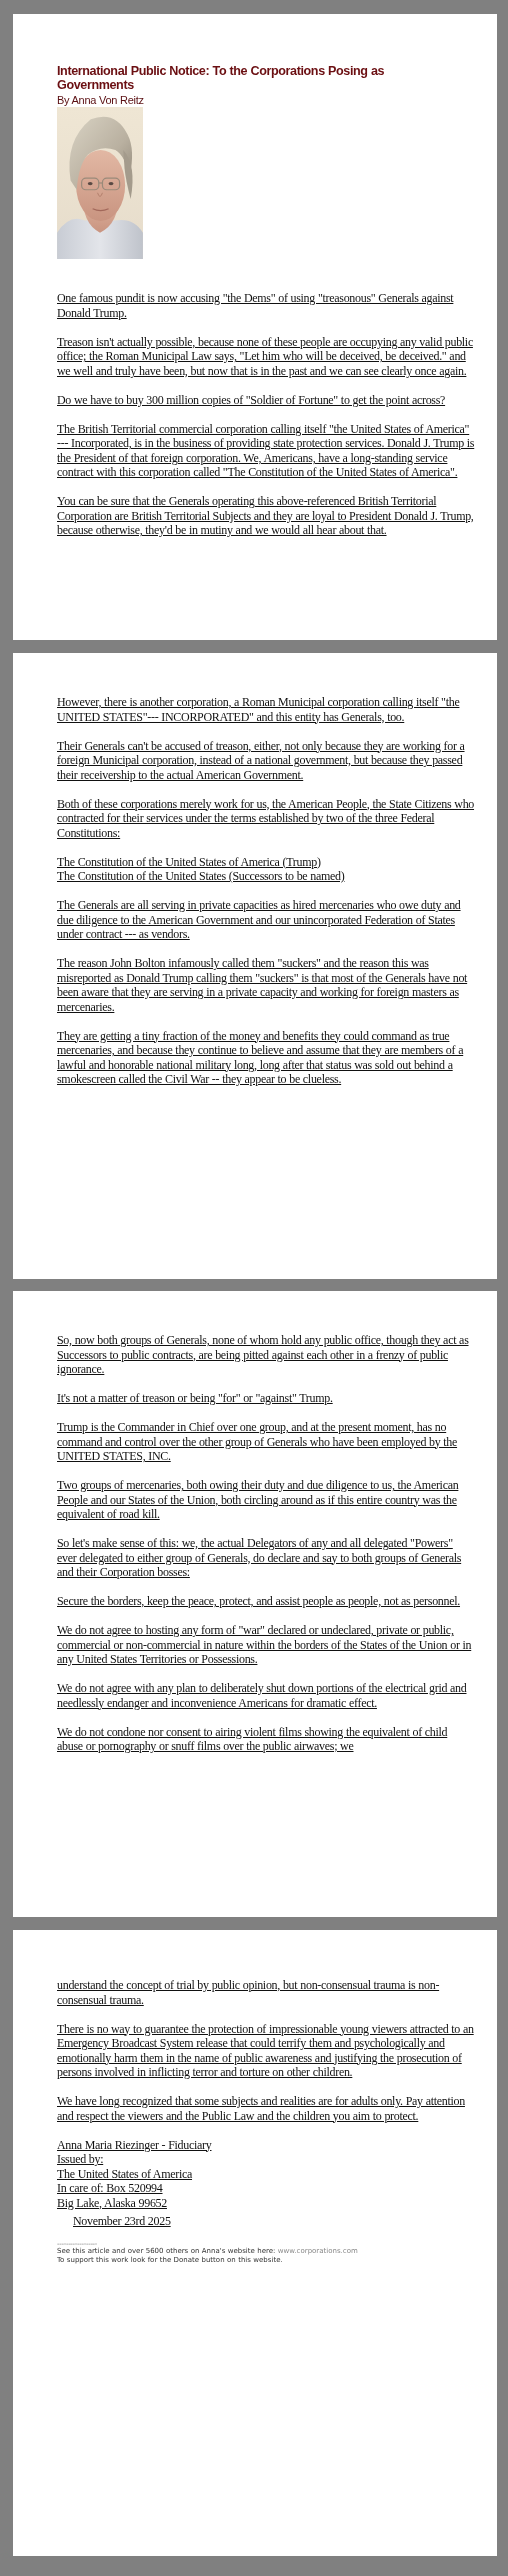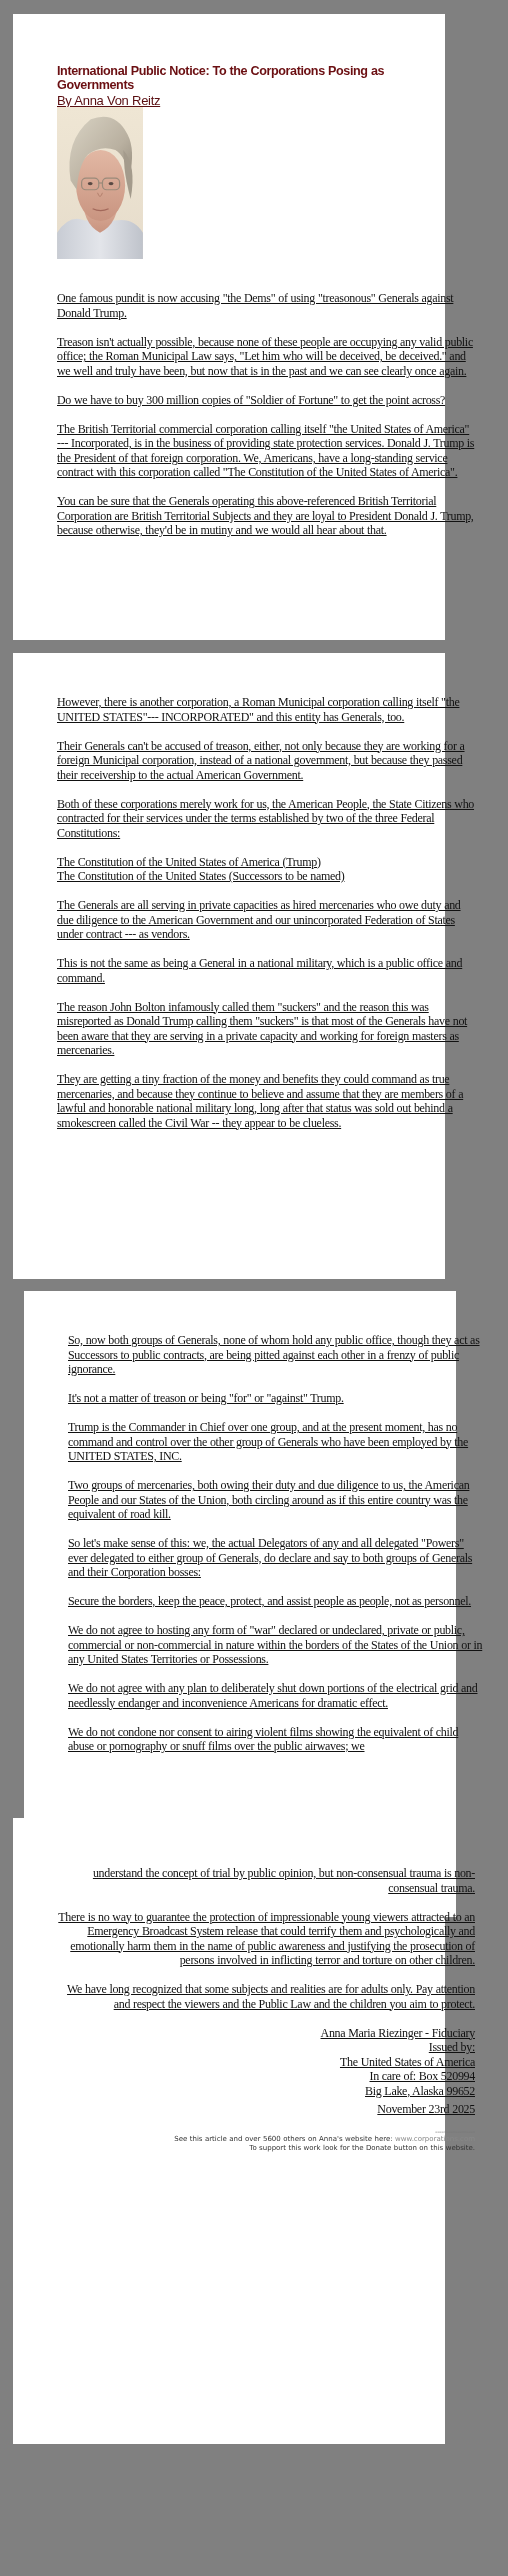--- a/index.html
+++ b/index.html
@@ -6,29 +6,29 @@
   body {
     width: 509px;
     height: 2576px;
     background: #808080;
     position: relative;
     overflow: hidden;
   }
   .page {
     position: absolute;
     left: 13px;
-    width: 432px;
+    width: 484px;
     height: 626px;
     background: #ffffff;
     box-sizing: border-box;
   }
   #page-1 { top: 14px; }
   #page-2 { top: 653px; }
-  #page-3 { top: 1291px; margin-left: 11px; }
-  #page-4 { top: 1818px; text-align: right; }
+  #page-3 { top: 1291px; }
+  #page-4 { top: 1930px; }
 
   .content {
     position: absolute;
     left: 44px;
     width: 418px;
     font-family: "Liberation Serif", "DejaVu Serif", serif;
     font-size: 12px;
     line-height: 14.5px;
     color: #111111;
     letter-spacing: -0.3px;
@@ -48,26 +48,25 @@
     font-weight: bold;
     font-size: 12.6px;
     line-height: 14px;
     color: #6b0f12;
     letter-spacing: -0.4px;
     margin: 0 0 3.7px 0;
     width: 393px;
   }
   .byline {
     font-family: "Liberation Sans", "DejaVu Sans", sans-serif;
-    font-size: 13px;
+    font-size: 11px;
     line-height: 9.8px;
     color: #5a0f12;
     letter-spacing: -0.3px;
     margin: 0 0 1.8px 0;
-    text-decoration: underline;
   }
   .photo {
     width: 86px;
     height: 152px;
     margin-bottom: 32px;
     position: relative;
     overflow: hidden;
     background: #ece3d2;
   }
   .photo svg { display: block; width: 86px; height: 152px; }
@@ -147,21 +146,20 @@
 </div>
 
 <div class="page" id="page-2">
   <div class="content">
     <p>However, there is another corporation, a Roman Municipal corporation calling itself "the UNITED STATES"--- INCORPORATED" and this entity has Generals, too.</p>
     <p>Their Generals can't be accused of treason, either, not only because they are working for a foreign Municipal corporation, instead of a national government, but because they passed their receivership to the actual American Government.</p>
     <p>Both of these corporations merely work for us, the American People, the State Citizens who contracted for their services under the terms established by two of the three Federal Constitutions:</p>
     <p style="white-space: pre-line;">The Constitution of the United States of America (Trump)
 The Constitution of the United States (Successors to be named)</p>
     <p>The Generals are all serving in private capacities as hired mercenaries who owe duty and due diligence to the American Government and our unincorporated Federation of States under contract --- as vendors.</p>
-    <p>This is not the same as being a General in a national military, which is a public office and command.</p>
     <p>The reason John Bolton infamously called them "suckers" and the reason this was misreported as Donald Trump calling them "suckers" is that most of the Generals have not been aware that they are serving in a private capacity and working for foreign masters as mercenaries.</p>
     <p>They are getting a tiny fraction of the money and benefits they could command as true mercenaries, and because they continue to believe and assume that they are members of a lawful and honorable national military long, long after that status was sold out behind a smokescreen called the Civil War -- they appear to be clueless.</p>
   </div>
 </div>
 
 <div class="page" id="page-3">
   <div class="content">
     <p>So, now both groups of Generals, none of whom hold any public office, though they act as Successors to public contracts, are being pitted against each other in a frenzy of public ignorance.</p>
     <p>It's not a matter of treason or being "for" or "against" Trump.</p>
     <p>Trump is the Commander in Chief over one group, and at the present moment, has no command and control over the other group of Generals who have been employed by the UNITED STATES, INC.</p>

